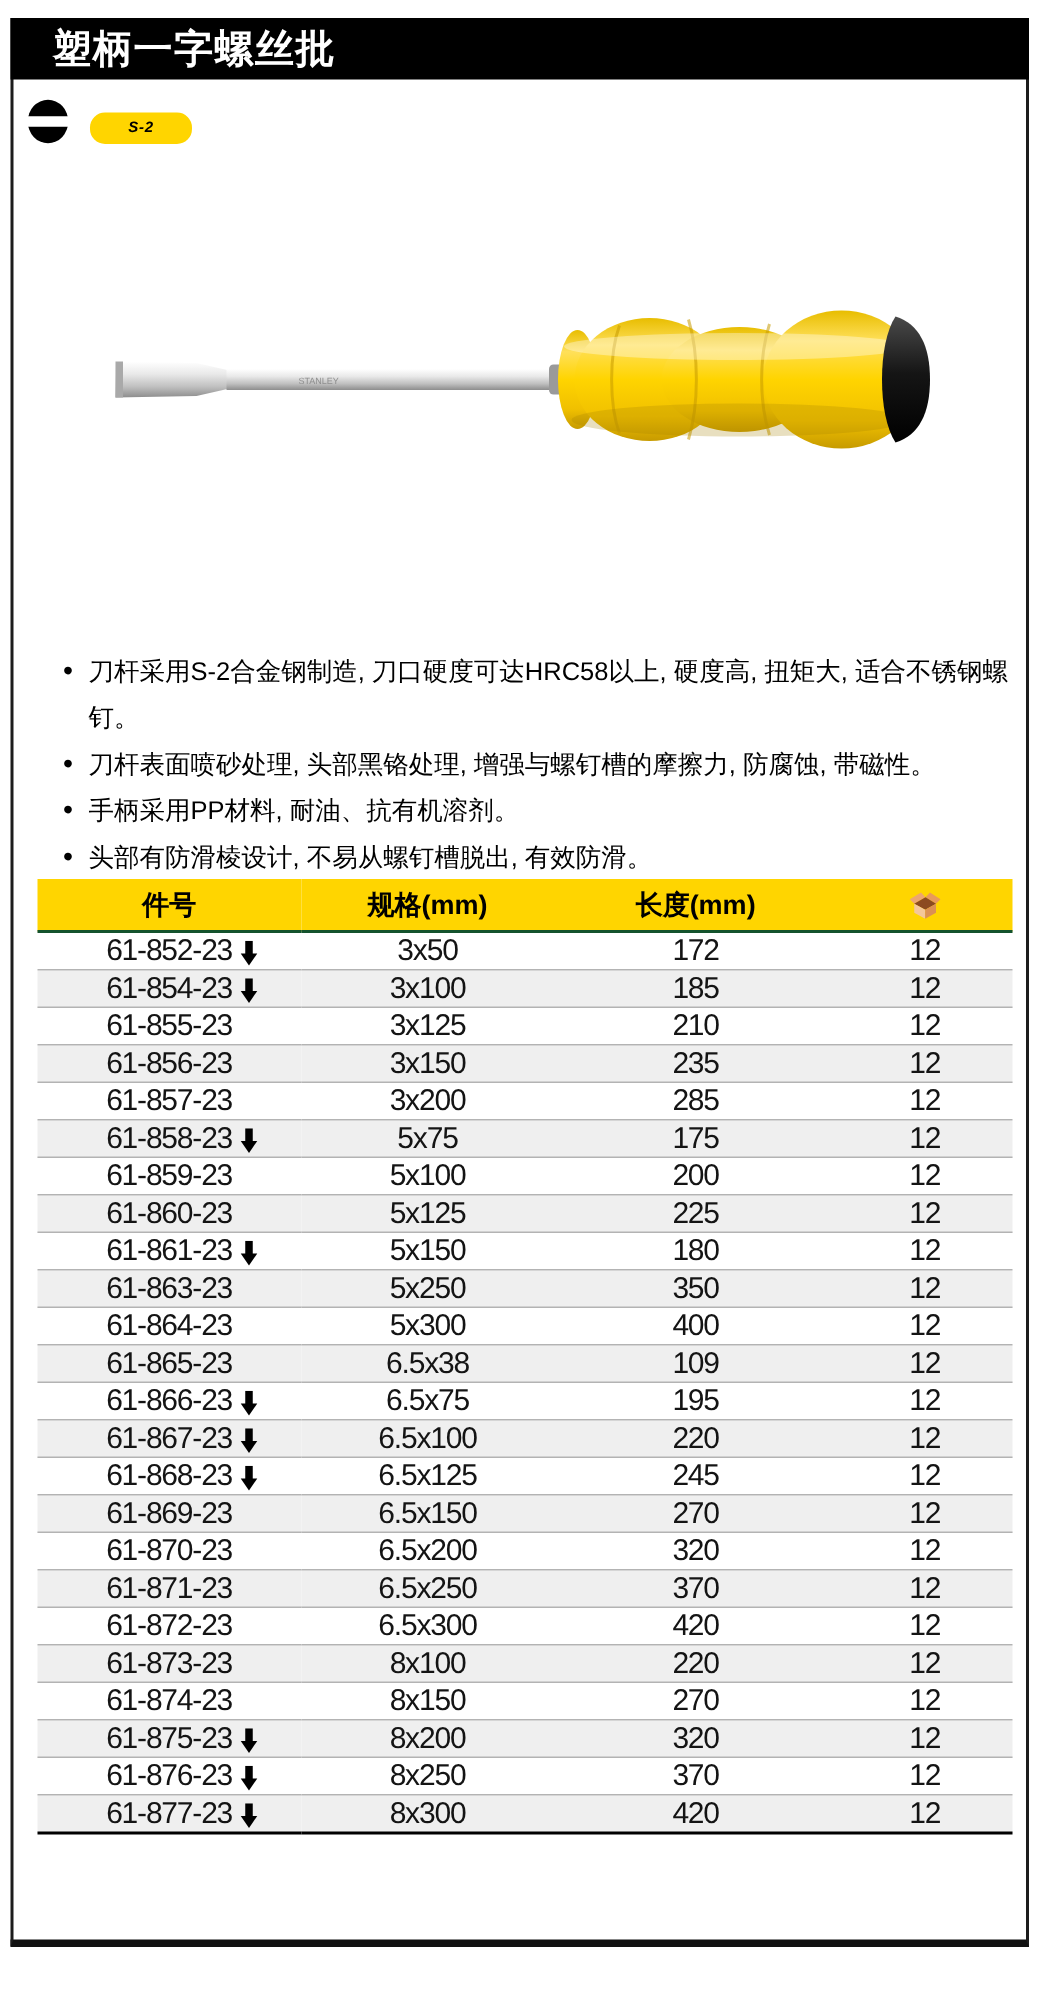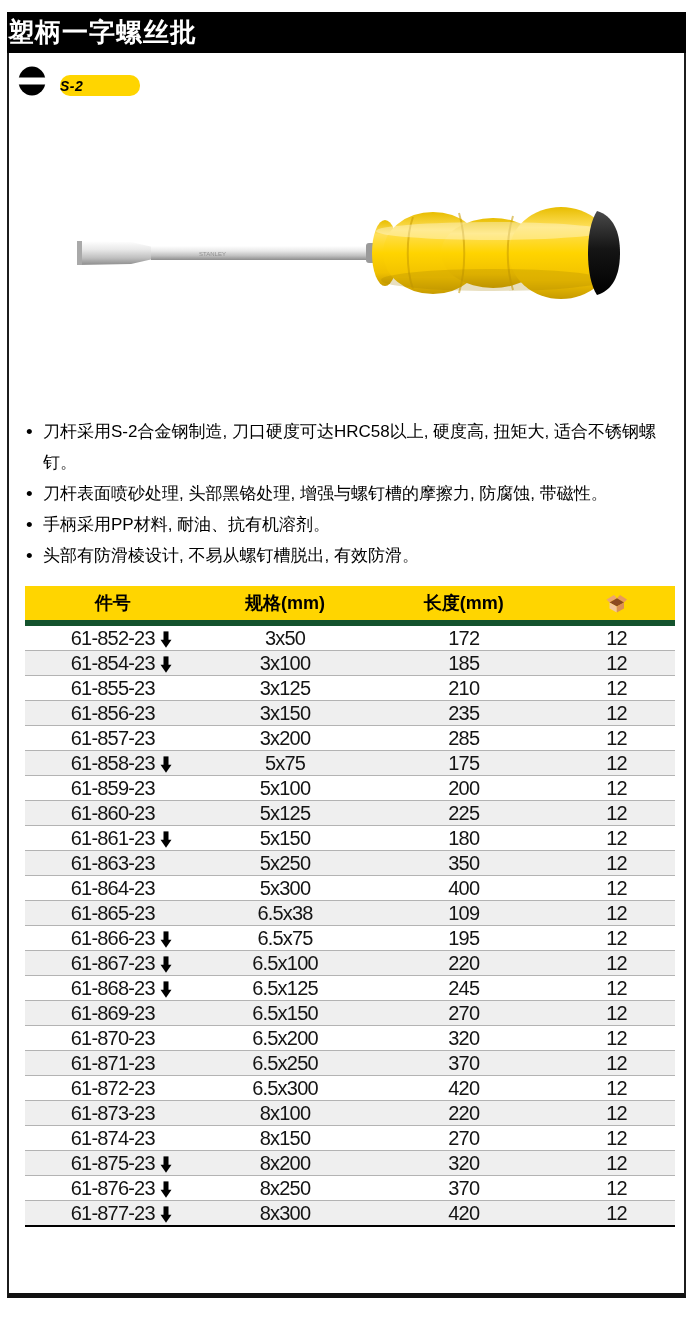--- a/index.html
+++ b/index.html
@@ -12,49 +12,49 @@
     position:absolute;left:7px;top:12px;width:675px;height:1281px;
     border-left:2px solid #1c1c1c;border-right:2px solid #1c1c1c;
     border-bottom:5px solid #111;background:#fff;
   }
   
   .titlebar{
     position:absolute;top:0;left:-2px;right:-2px;height:41px;background:#000;
   }
   .titlebar .title{
     color:#fff;font-size:26px;font-weight:bold;line-height:41px;
-    padding-left:1px;letter-spacing:1px;white-space:nowrap;
+    padding-left:28px;letter-spacing:1px;white-space:nowrap;
   }
   
   .slot-icon{position:absolute;left:9px;top:54px;}
   .badge{
-    position:absolute;left:51px;top:63px;width:80px;height:21px;
+    position:absolute;left:51px;top:63px;width:68px;height:21px;
     background:#FFD500;border-radius:10px;
-    display:flex;align-items:center;
-    font-size:14px;font-weight:bold;font-style:italic;letter-spacing:.5px;color:#000;
+    display:flex;align-items:center;justify-content:center;
+    font-size:10px;font-weight:bold;font-style:italic;letter-spacing:.5px;color:#000;
   }
   
   .product-svg{position:absolute;left:52px;top:178px;}
   
   .features{
     position:absolute;left:17px;top:404px;width:648px;
-    margin:0;padding:0;list-style:none;
+    margin:16px;padding:0;list-style:none;
     font-size:17px;line-height:31px;color:#000;
   }
   .features li{position:relative;padding-left:17px;}
   .features li::before{content:"•";position:absolute;left:0;top:0;font-size:19px;}
   
   .spec-table{
     position:absolute;left:16px;top:574px;width:650px;
     border-collapse:collapse;table-layout:fixed;
   }
   .spec-table thead th{
     background:#FFD500;height:34px;padding:0;
     font-size:18px;font-weight:bold;text-align:center;vertical-align:middle;
-    border-bottom:6px solid #14532d;
+    border-bottom:2px solid #14532d;
   }
   .spec-table tbody td{
     height:24px;padding:0;text-align:center;vertical-align:middle;
     font-size:20px;letter-spacing:-0.8px;font-stretch:condensed;color:#141414;
   }
   .spec-table tbody tr:nth-child(even){background:#EFEFEF;}
   .spec-table tbody tr+tr td{border-top:1px solid #B3B3B3;}
   .spec-table tbody tr:last-child td{border-bottom:2px solid #000000;}
   .part-inner{position:relative;display:inline-block;white-space:nowrap;}
   .arrow{

